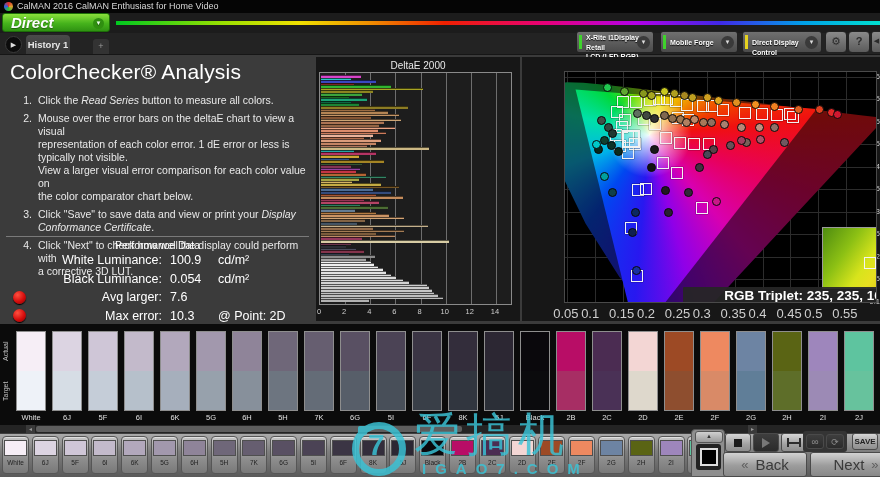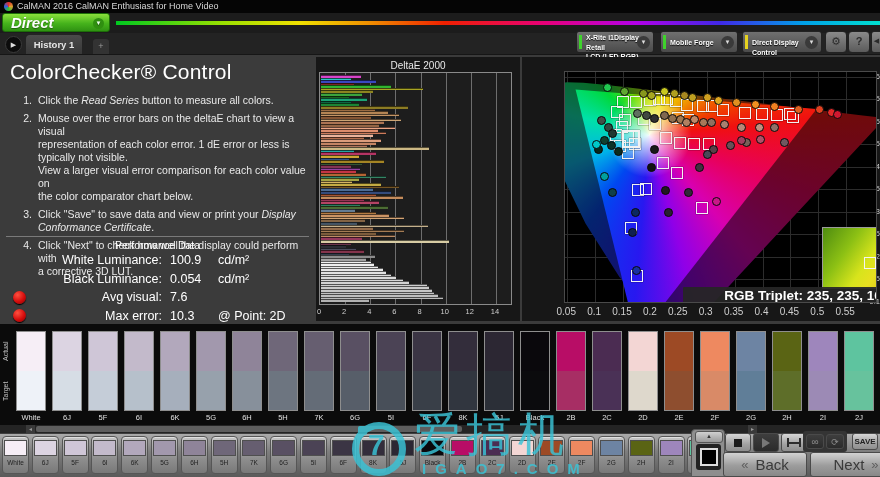--- a/index.html
+++ b/index.html
@@ -24,21 +24,21 @@
   #calman-logo .dd{position:absolute;right:5px;top:4px;width:11px;height:11px;border-radius:50%;
       background:#2f8f10;color:#eaffea;font-size:6px;line-height:11px;text-align:center;font-style:normal;}
   #rainbow{position:absolute;left:116px;top:8px;width:764px;height:4px;
       background:linear-gradient(90deg,#00c820 0%,#9ae000 14%,#f0e000 24%,#f09000 33%,#f02000 43%,
                  #e80078 56%,#b400e8 68%,#4028e8 79%,#00a0e8 90%,#00e0d0 100%);}
 
   
   #tab-row{left:0;top:33px;width:880px;height:21px;background:#232323;border-bottom:1px solid #161616;}
   #nav-circle{position:absolute;left:5px;top:3px;width:15px;height:15px;border-radius:50%;
       background:#0c0c0c;border:1px solid #3a3a3a;color:#ddd;font-size:7px;line-height:15px;text-align:center;}
-  #history-tab{position:absolute;left:26px;top:2px;width:56px;height:19px;background:linear-gradient(#4a4a4a,#383838);
+  #history-tab{position:absolute;left:26px;top:2px;width:44px;height:19px;background:linear-gradient(#4a4a4a,#383838);
       border-radius:4px 4px 0 0;color:#e6e6e6;font-size:9.5px;font-weight:bold;line-height:19px;text-align:center;}
   #new-tab{position:absolute;left:93px;top:6px;width:16px;height:15px;background:#333;border-radius:3px 3px 0 0;
       color:#9a9a9a;font-size:9px;line-height:15px;text-align:center;}
 
   
   .dropdown{position:absolute;top:31px;height:22px;border-radius:3px;border:1px solid #222;
       background:linear-gradient(#707070,#4b4b4b);box-sizing:border-box;color:#fff;}
   .dropdown .bar{position:absolute;left:2px;top:3px;bottom:3px;width:3px;}
   .dropdown .txt{position:absolute;left:9px;top:1px;font-size:7px;font-weight:bold;line-height:9.5px;
       text-shadow:0 1px 1px #000;}
@@ -91,21 +91,21 @@
       clip-path:polygon(-7.4% 18.8%,-3.2% 38.5%,6.6% 65.9%,17.5% 89.1%,25.3% 101.5%,30.3% 107.8%,
         37.4% 115.4%,102.9% 20.1%,95.7% 18.9%,84.5% 17.1%,75.4% 15.6%,63.7% 13.7%,50.9% 11.6%,
         38.6% 9.6%,27.9% 7.9%,19.1% 6.5%,11.9% 5.4%,5.9% 4.7%,0.7% 4.5%,-4.1% 5.1%,-7.4% 9.0%);}
   .locus.dim{filter:brightness(.5) saturate(.9);}
   .locus.bright{clip-path:polygon(3.4% 7.6%,80.9% 16.1%,23.1% 116%);}
   .cie-target{position:absolute;width:10px;height:10px;border:1.6px solid #f2f2f2;background:transparent;
       box-shadow:0 0 1px #000;}
   .cie-target.big{width:14px;height:14px;border-width:2px;}
   .cie-dot{position:absolute;width:7px;height:7px;border-radius:50%;border:1px solid #0a0a0a;}
   #cie-ylabels .yl{position:absolute;right:0;width:36px;text-align:right;color:#cfcfcf;font-size:7.5px;}
-  #cie-xlabels .xl{position:absolute;width:26px;margin-left:-13px;text-align:center;color:#cfcfcf;font-size:10px;}
+  #cie-xlabels .xl{position:absolute;width:26px;margin-left:-13px;text-align:left;color:#cfcfcf;font-size:13px;}
   #cie-inset{position:absolute;left:257px;top:155px;width:94px;height:60px;border:1px solid #9a9a9a;
       background:linear-gradient(125deg,#4e8c10 0%,#8cc014 28%,#d8e41c 50%,#e8e020 62%,#cc9c0c 100%);}
   #cie-inset .sq{position:absolute;left:44%;top:48%;width:10px;height:10px;border:1.6px solid #f4f4f4;}
   #cie-tooltip{position:absolute;left:118px;top:215px;width:240px;height:33px;background:rgba(38,38,38,.93);
       color:#fff;text-align:center;border-radius:1px;}
   #cie-tooltip .l1{font-size:13.5px;font-weight:bold;margin-top:1px;}
 
   
   #comparator{left:0;top:324px;width:880px;height:101px;background:#0b0b0b;}
   .rowlabel{position:absolute;left:2px;width:12px;color:#c0c0c0;font-size:7px;
@@ -206,21 +206,21 @@
   </div>
   <div class="dropdown" style="left:742px;width:80px;">
     <span class="bar" style="background:#e6d21f"></span>
     <span class="txt" style="top:6px;">Direct Display Control</span>
     <span class="cir">▼</span>
   </div>
   <div class="sq-btn" style="left:825px;font-size:11px;line-height:18px;">⚙</div>
   <div class="sq-btn" style="left:848px;font-size:11px;line-height:18px;">?</div>
   <div class="sq-btn" style="left:871px;width:9px;font-size:7px;line-height:18px;border-radius:3px 0 0 3px;">◀</div>
 
-  <div id="page-title" class="abs">ColorChecker® Control</div>
+  <div id="page-title" class="abs">ColorChecker® Analysis</div>
   <div id="steps" class="abs">
       <div class="step">
         <span class="step-num">1.</span>
         <span class="step-body"><span>Click the </span><i>Read Series</i><span> button to measure all colors.</span></span>
       </div>
       <div class="step">
         <span class="step-num">2.</span>
         <span class="step-body"><span>Mouse over the error bars on the deltaE chart to view a visual
 representation of each color error. 1 dE error or less is
 typically not visible.
@@ -250,21 +250,21 @@
         <div class="perf-row">
           <span class="dotwrap"></span>
           <span class="perf-label">Black Luminance:</span>
           <span class="perf-val">0.054</span>
           <span class="perf-extra">cd/m²</span>
         </div>
         <div class="perf-row">
           <span class="dotwrap">
             <span class="reddot"></span>
           </span>
-          <span class="perf-label">Avg visual:</span>
+          <span class="perf-label">Avg larger:</span>
           <span class="perf-val">7.6</span>
           <span class="perf-extra"></span>
         </div>
         <div class="perf-row">
           <span class="dotwrap">
             <span class="reddot"></span>
           </span>
           <span class="perf-label">Max error:</span>
           <span class="perf-val">10.3</span>
           <span class="perf-extra">@ Point: 2D</span>

